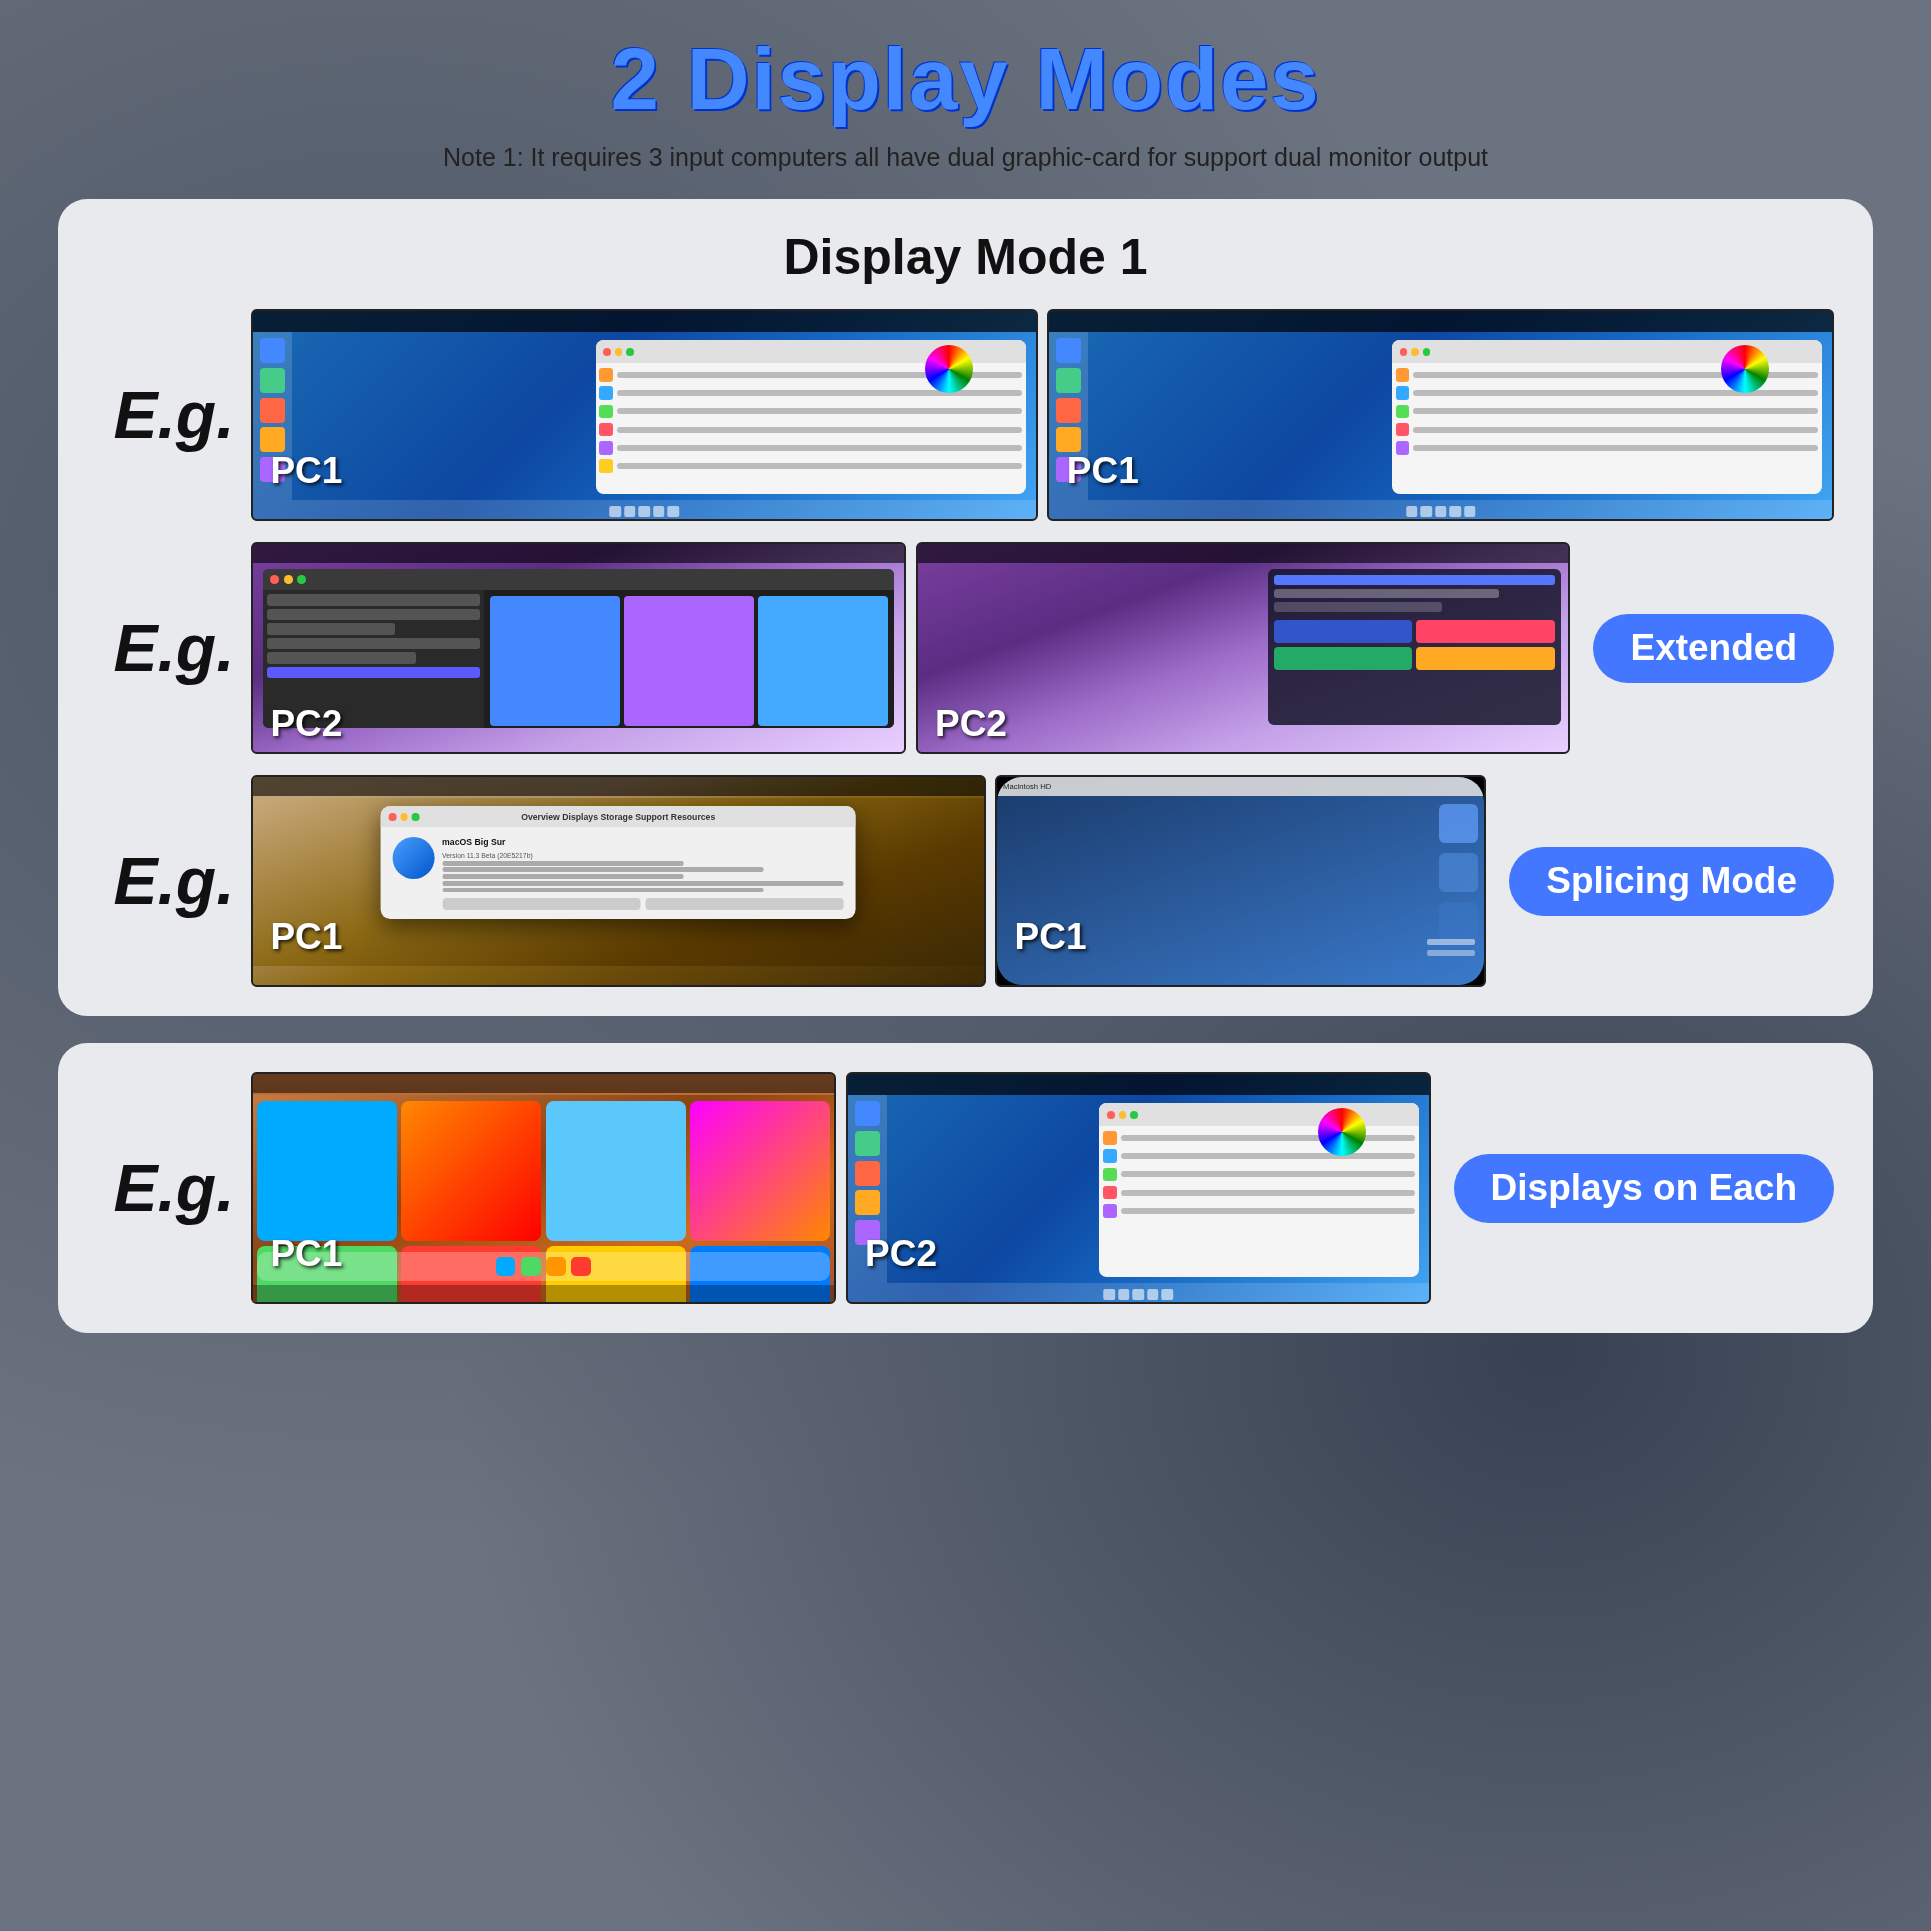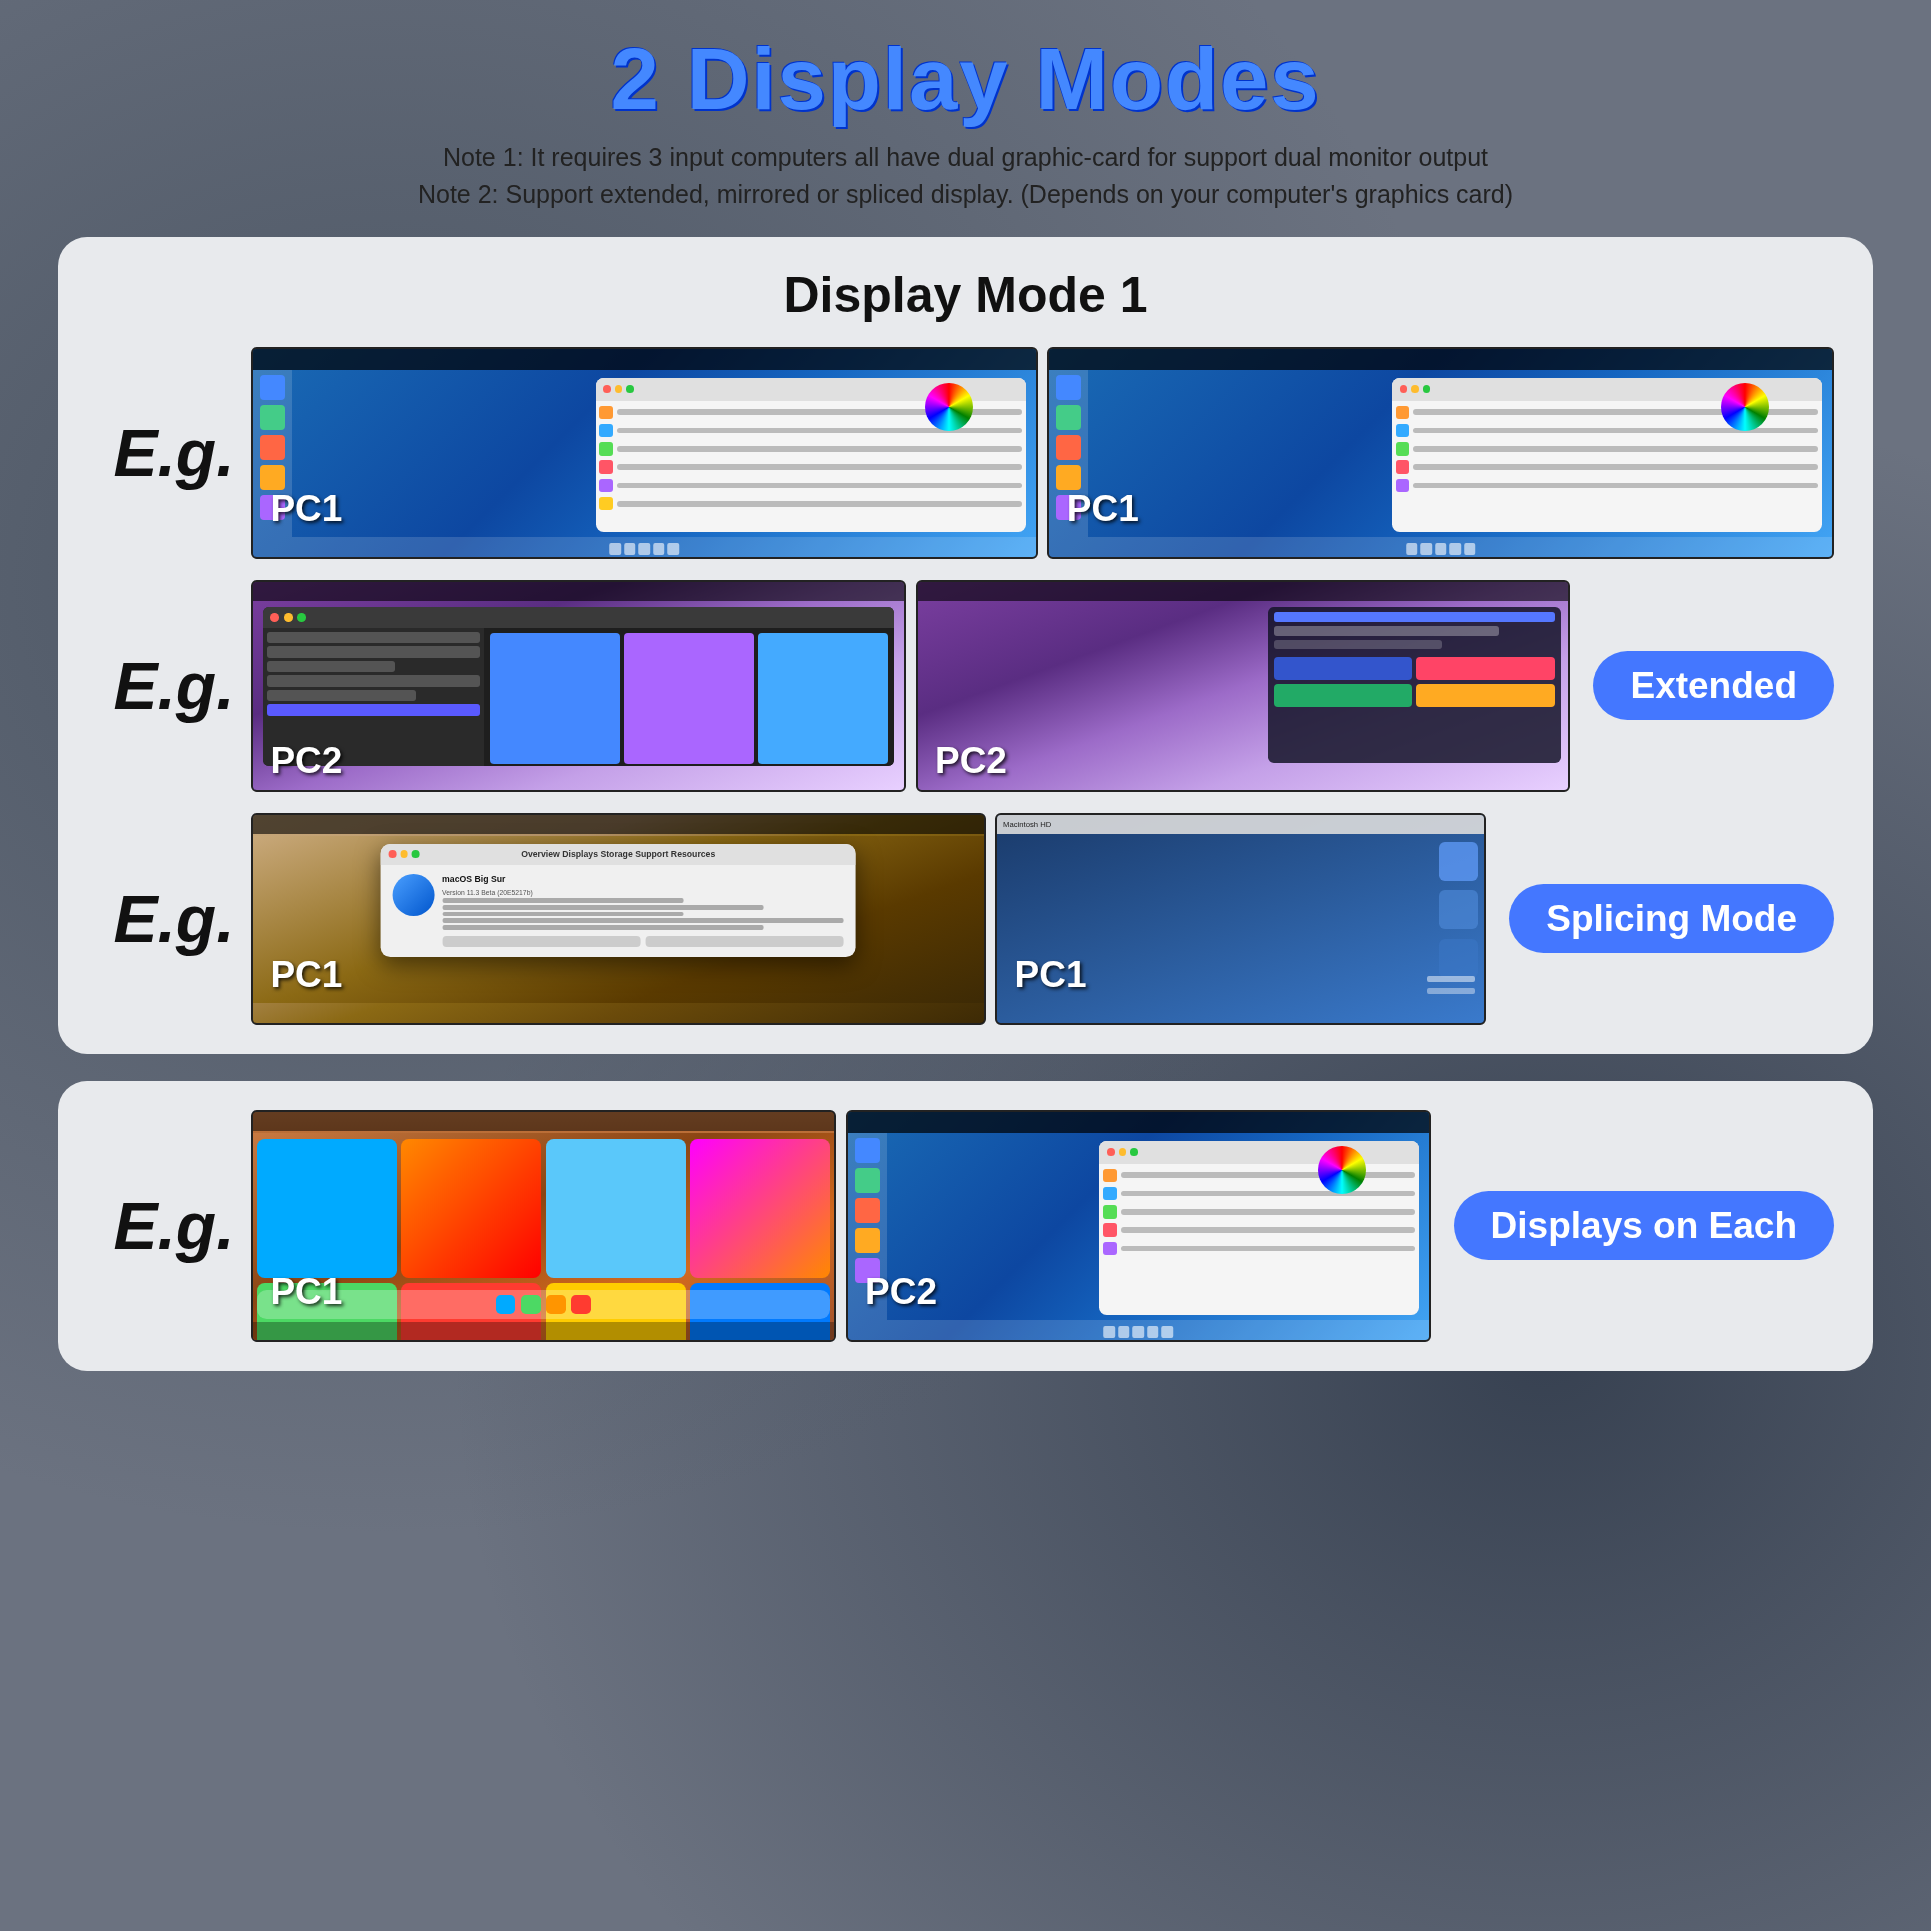--- a/index.html
+++ b/index.html
@@ -444,21 +444,20 @@
       flex: 0.8;
     }
   </style>
 </head>
 <body>
 
 <h1 class="main-title">2 Display Modes</h1>
 
 <div class="notes">
   <div>Note 1: It requires 3 input computers all have dual graphic-card for support dual monitor output</div>
-  <div>Note 2: Support extended, mirrored or spliced display. (Depends on your computer's graphics card)</div>
 </div>
 
 <div class="card">
   <div class="card-title">Display Mode 1</div>
 
   <div class="mode-row">
     <div class="eg-label">E.g.</div>
     <div class="screens-container">
 
       <div class="screen-wrapper">
@@ -655,21 +654,21 @@
                   <div class="mac-btn"></div>
                 </div>
               </div>
             </div>
           </div>
           <div class="pc-label" style="left:17.4px;bottom:27px;">PC1</div>
         </div>
       </div>
 
       <div class="screen-wrapper splicing-right">
-        <div style="width:100%;height:100%;position:relative;background:linear-gradient(160deg,#1a3a6a 0%,#2a5a9a 50%,#3a7acc 100%);overflow:hidden;">
+        <div style="width:100%;height:100%;position:relative;background:linear-gradient(160deg,#1a3a6a 0%,#2a5a9a 50%,#3a7acc 100%);overflow:hidden;border-radius:25px;">
 
           <div class="menu-bar-mac">
             <span>Macintosh HD</span>
           </div>
 
           <div style="position:absolute;top:27px;right:5.8px;display:flex;flex-direction:column;gap:9.7px;align-items:center;">
             <div style="width:39px;height:39px;border-radius:5.8px;background:rgba(100,160,255,0.7);"></div>
             <div style="width:39px;height:39px;border-radius:5.8px;background:rgba(80,140,220,0.6);"></div>
             <div style="width:39px;height:39px;border-radius:5.8px;background:rgba(60,120,200,0.5);"></div>
           </div>

